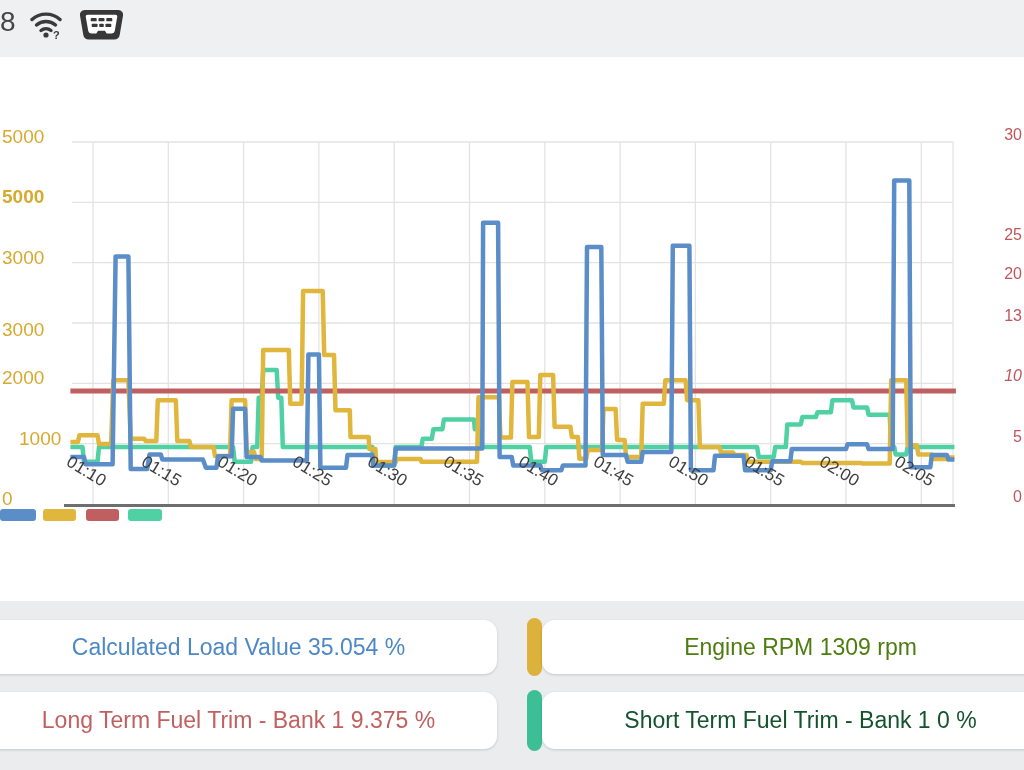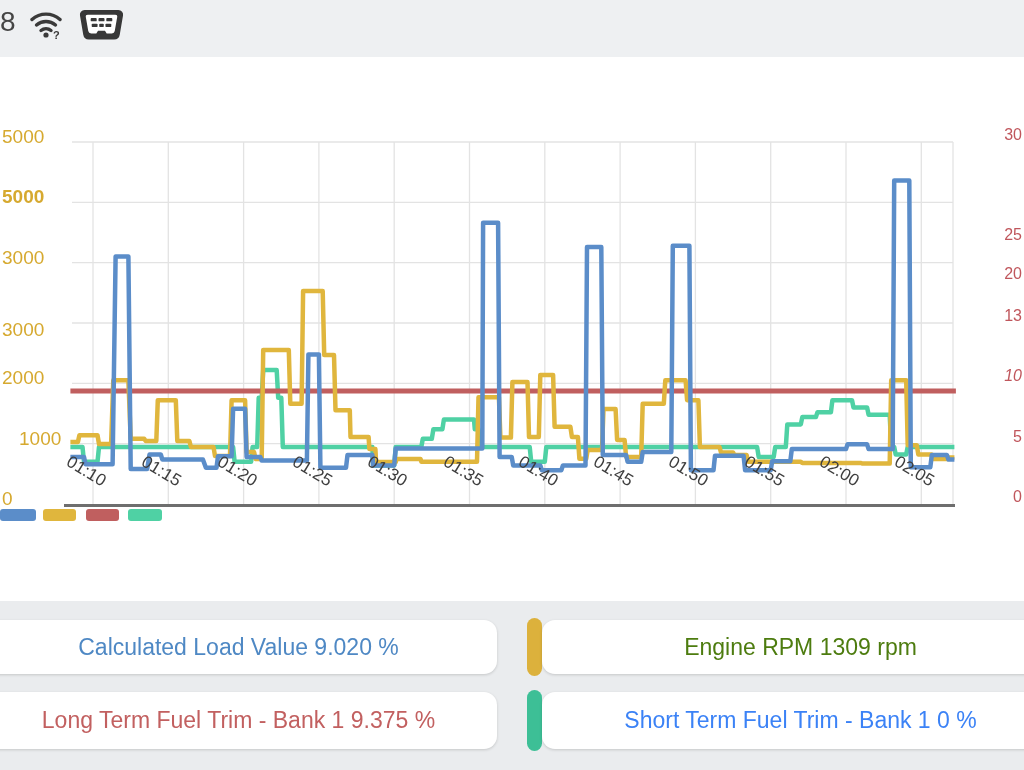--- a/index.html
+++ b/index.html
@@ -111,28 +111,28 @@
       <div class="xtick" style="left: 524.8px; top: 395px;">01:40</div>
       <div class="xtick" style="left: 600.1px; top: 395px;">01:45</div>
       <div class="xtick" style="left: 675.4px; top: 395px;">01:50</div>
       <div class="xtick" style="left: 750.7px; top: 395px;">01:55</div>
       <div class="xtick" style="left: 826px; top: 395px;">02:00</div>
       <div class="xtick" style="left: 901.3px; top: 395px;">02:05</div>
     </div>
 
   <div class="bottom-area">
       <div class="card" style="left: -20px; top: 19px; width: 517px; height: 54px;">
-        <span style="color: rgb(78, 136, 196);">Calculated Load Value 9.020 %</span>
+        <span style="color: rgb(78, 136, 196);">Calculated Load Value 35.054 %</span>
       </div>
       <div class="accent" style="left: 527px; top: 17px; height: 58px; background: rgb(220, 177, 60);"></div>
       <div class="card" style="left: 542px; top: 19px; width: 517px; height: 54px;">
         <span style="color: #4d7c0f;">Engine RPM 1309 rpm</span>
       </div>
       <div class="card" style="left: -20px; top: 91px; width: 517px; height: 57px;">
         <span style="color: rgb(194, 96, 96);">Long Term Fuel Trim - Bank 1 9.375 %</span>
       </div>
       <div class="accent" style="left: 527px; top: 89px; height: 61px; background: rgb(61, 191, 150);"></div>
       <div class="card" style="left: 542px; top: 91px; width: 517px; height: 57px;">
-        <span style="color: #3b82f6; text-align: right;">Short Term Fuel Trim - Bank 1 0 %</span>
+        <span style="color: #14532d; text-align: right;">Short Term Fuel Trim - Bank 1 0 %</span>
       </div>
     </div>
 
 </div>
 
 </body></html>

